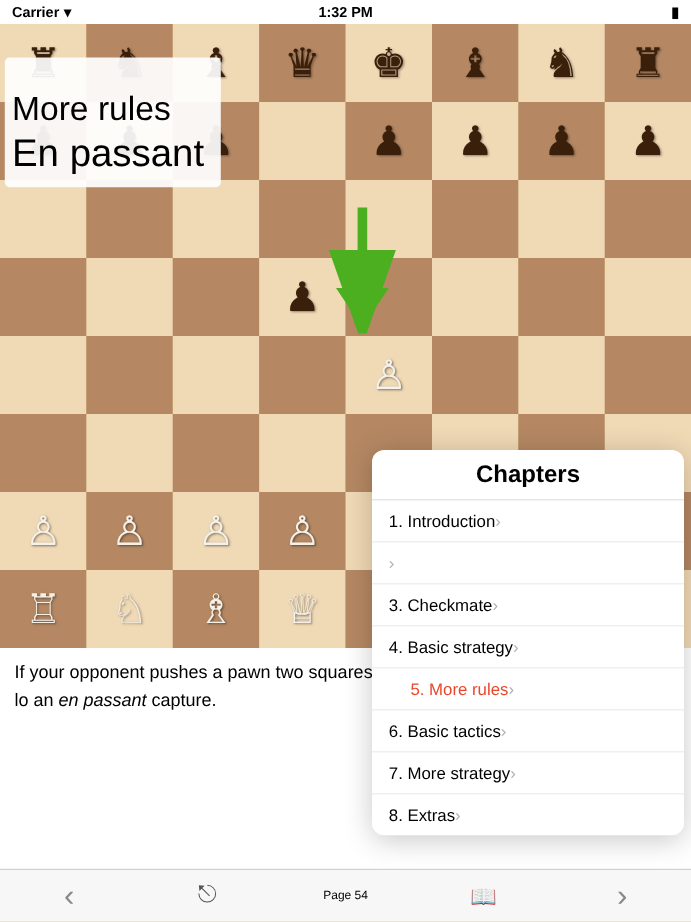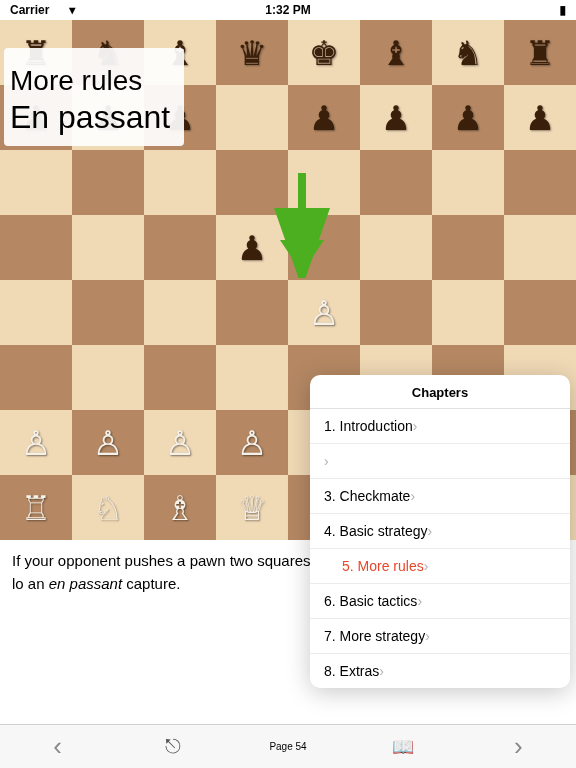--- a/index.html
+++ b/index.html
@@ -18,21 +18,21 @@
       background: #fff;
       display: flex;
       align-items: center;
       justify-content: space-between;
       padding: 0 10px;
       font-size: 12px;
       font-weight: 600;
       position: relative;
       z-index: 10;
     }
-    .status-left { display: flex; align-items: center; gap: 20px; }
+    .status-left { display: flex; align-items: center; gap: 4px; }
     .status-center { position: absolute; left: 50%; transform: translateX(-50%); }
     .status-right { display: flex; align-items: center; gap: 4px; }
 
     
     .chess-area {
       width: 576px;
       height: 520px;
       position: relative;
       background: #c8a870;
     }
@@ -54,21 +54,21 @@
     }
     .cell.light { background: #f0d9b5; }
     .cell.dark  { background: #b58863; }
 
     
     .board-overlay-text {
       position: absolute;
       top: 28px;
       left: 4px;
       background: rgba(255,255,255,0.92);
-      padding: 16px 14px 10px 6px;
+      padding: 26px 14px 10px 6px;
       border-radius: 4px;
       z-index: 5;
     }
     .overlay-title {
       font-size: 28px;
       font-weight: 300;
       color: #000;
       line-height: 1.2;
     }
     .overlay-subtitle {
@@ -106,21 +106,21 @@
       left: 310px;
       width: 260px;
       background: #fff;
       border-radius: 10px;
       box-shadow: 0 4px 24px rgba(0,0,0,0.22);
       z-index: 20;
       overflow: hidden;
     }
     .chapters-header {
       text-align: center;
-      font-size: 13px;
+      font-size: 20px;
       font-weight: 700;
       padding: 10px 0 8px 0;
       border-bottom: 1px solid #e0e0e0;
       color: #000;
     }
     .chapter-item {
       display: flex;
       align-items: center;
       justify-content: flex-start;
       padding: 9px 14px 9px 14px;

